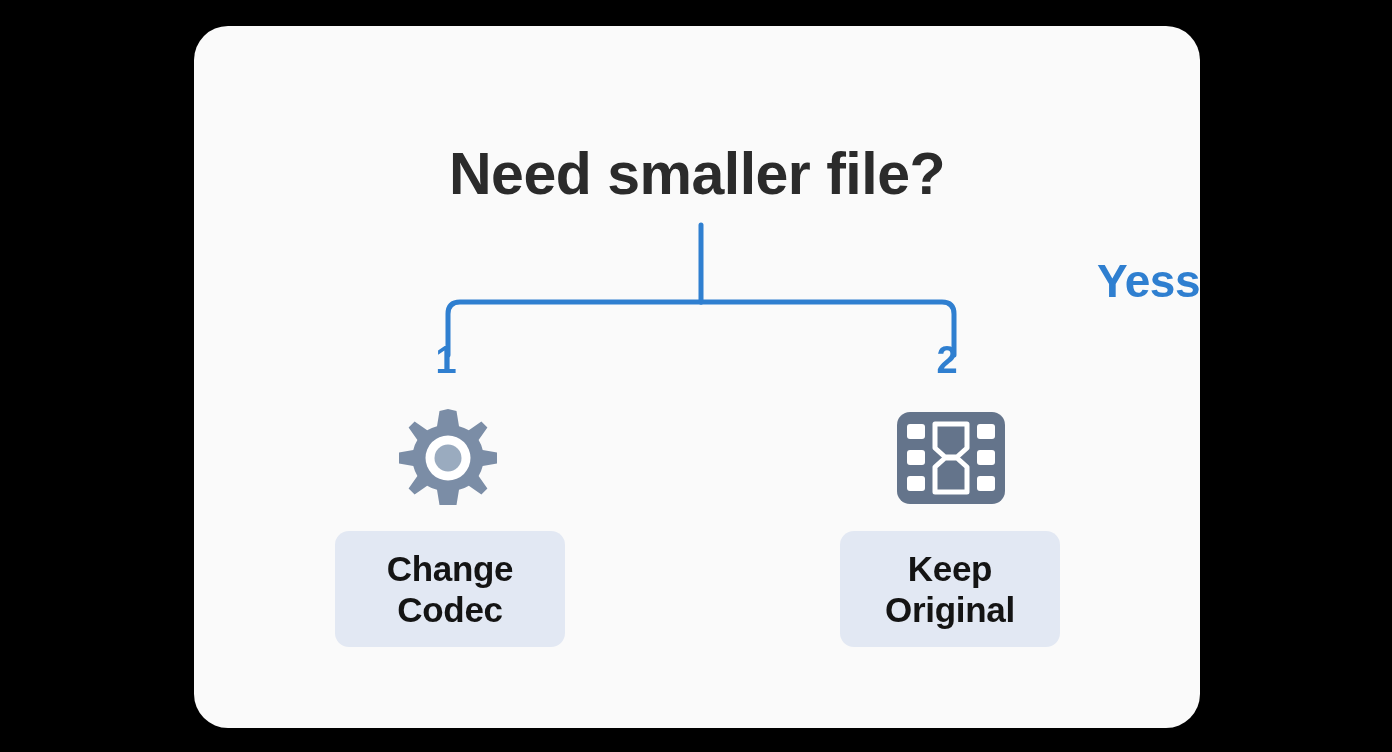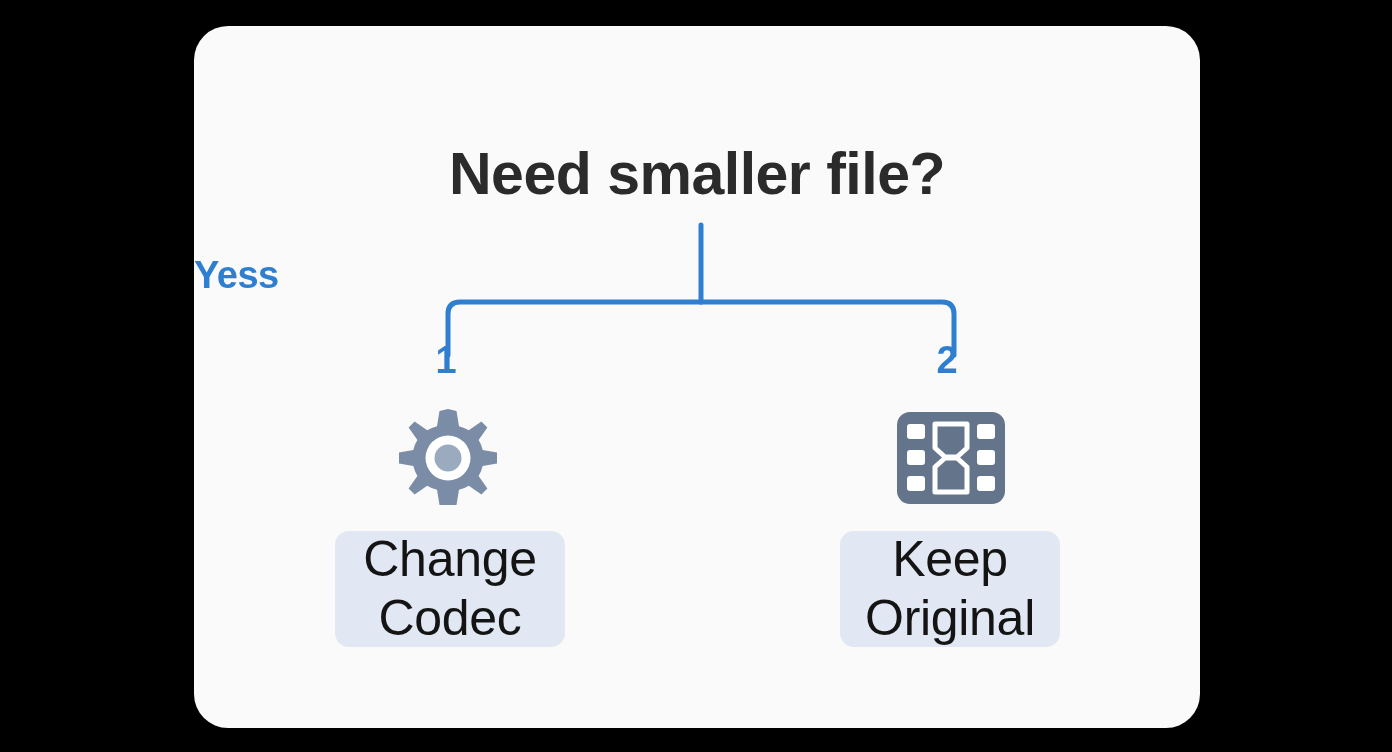--- a/index.html
+++ b/index.html
@@ -52,23 +52,23 @@
     width: 1006px;
     height: 702px;
     pointer-events: none;
   }
 
   
   #yess {
     position: absolute;
     left: 0;
     top: 228px;
-    width: 1198px;
-    text-align: left;
-    font-size: 38px;
+    width: 1006px;
+    text-align: right;
+    font-size: 46px;
     font-weight: bold;
     color: #2f7fd0;
     letter-spacing: -0.5px;
   }
 
   
   .branch-num {
     position: absolute;
     top: 315px;
     font-size: 38px;
@@ -99,22 +99,22 @@
     position: absolute;
     top: 505px;
     height: 116px;
     background: #e2e8f3;
     border-radius: 14px;
     border: none;
     display: flex;
     align-items: center;
     justify-content: center;
     font-family: "Liberation Sans", sans-serif;
-    font-size: 50px;
-    font-weight: normal;
+    font-size: 35px;
+    font-weight: bold;
     color: #141414;
     line-height: 1.18;
     text-align: center;
     letter-spacing: -0.3px;
     cursor: pointer;
     padding: 0 8px;
   }
   #option-button-1 { left: 141px; width: 230px; }
   #option-button-2 { left: 646px; width: 220px; }
 

